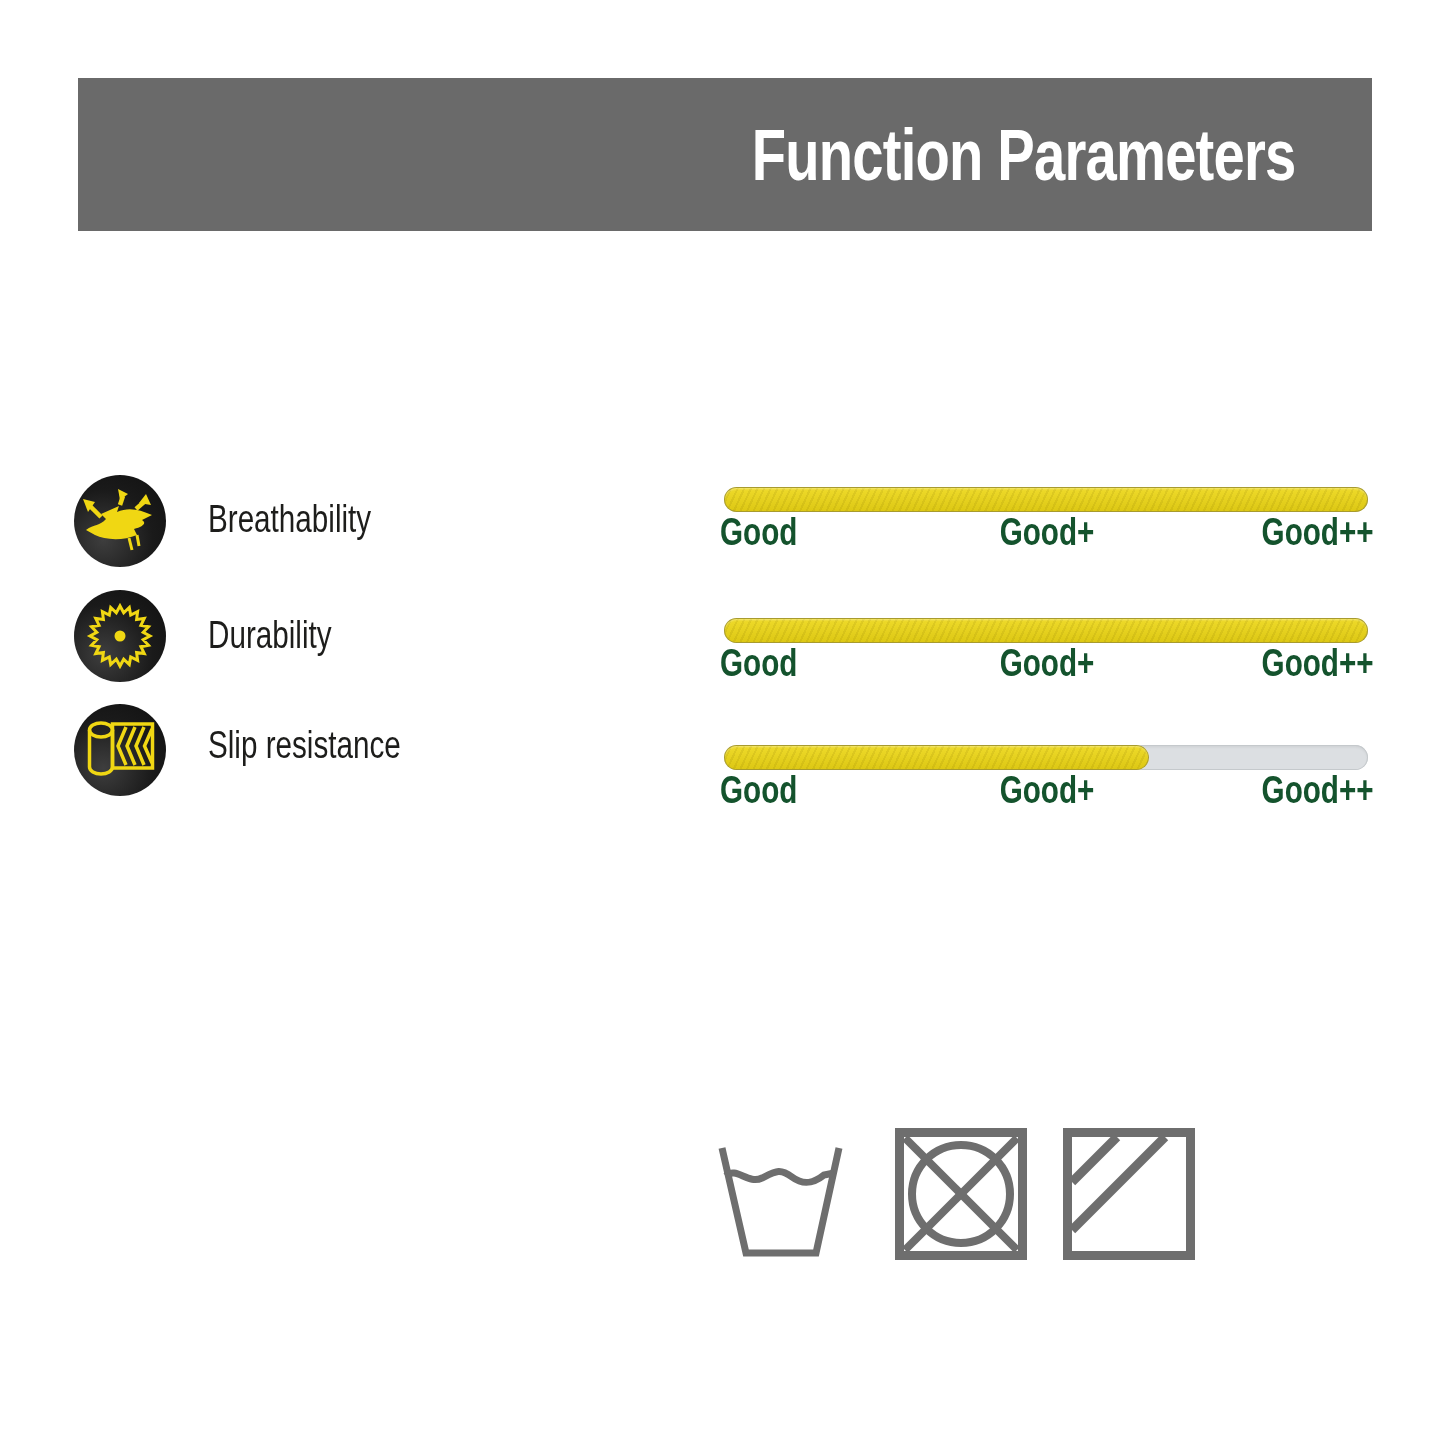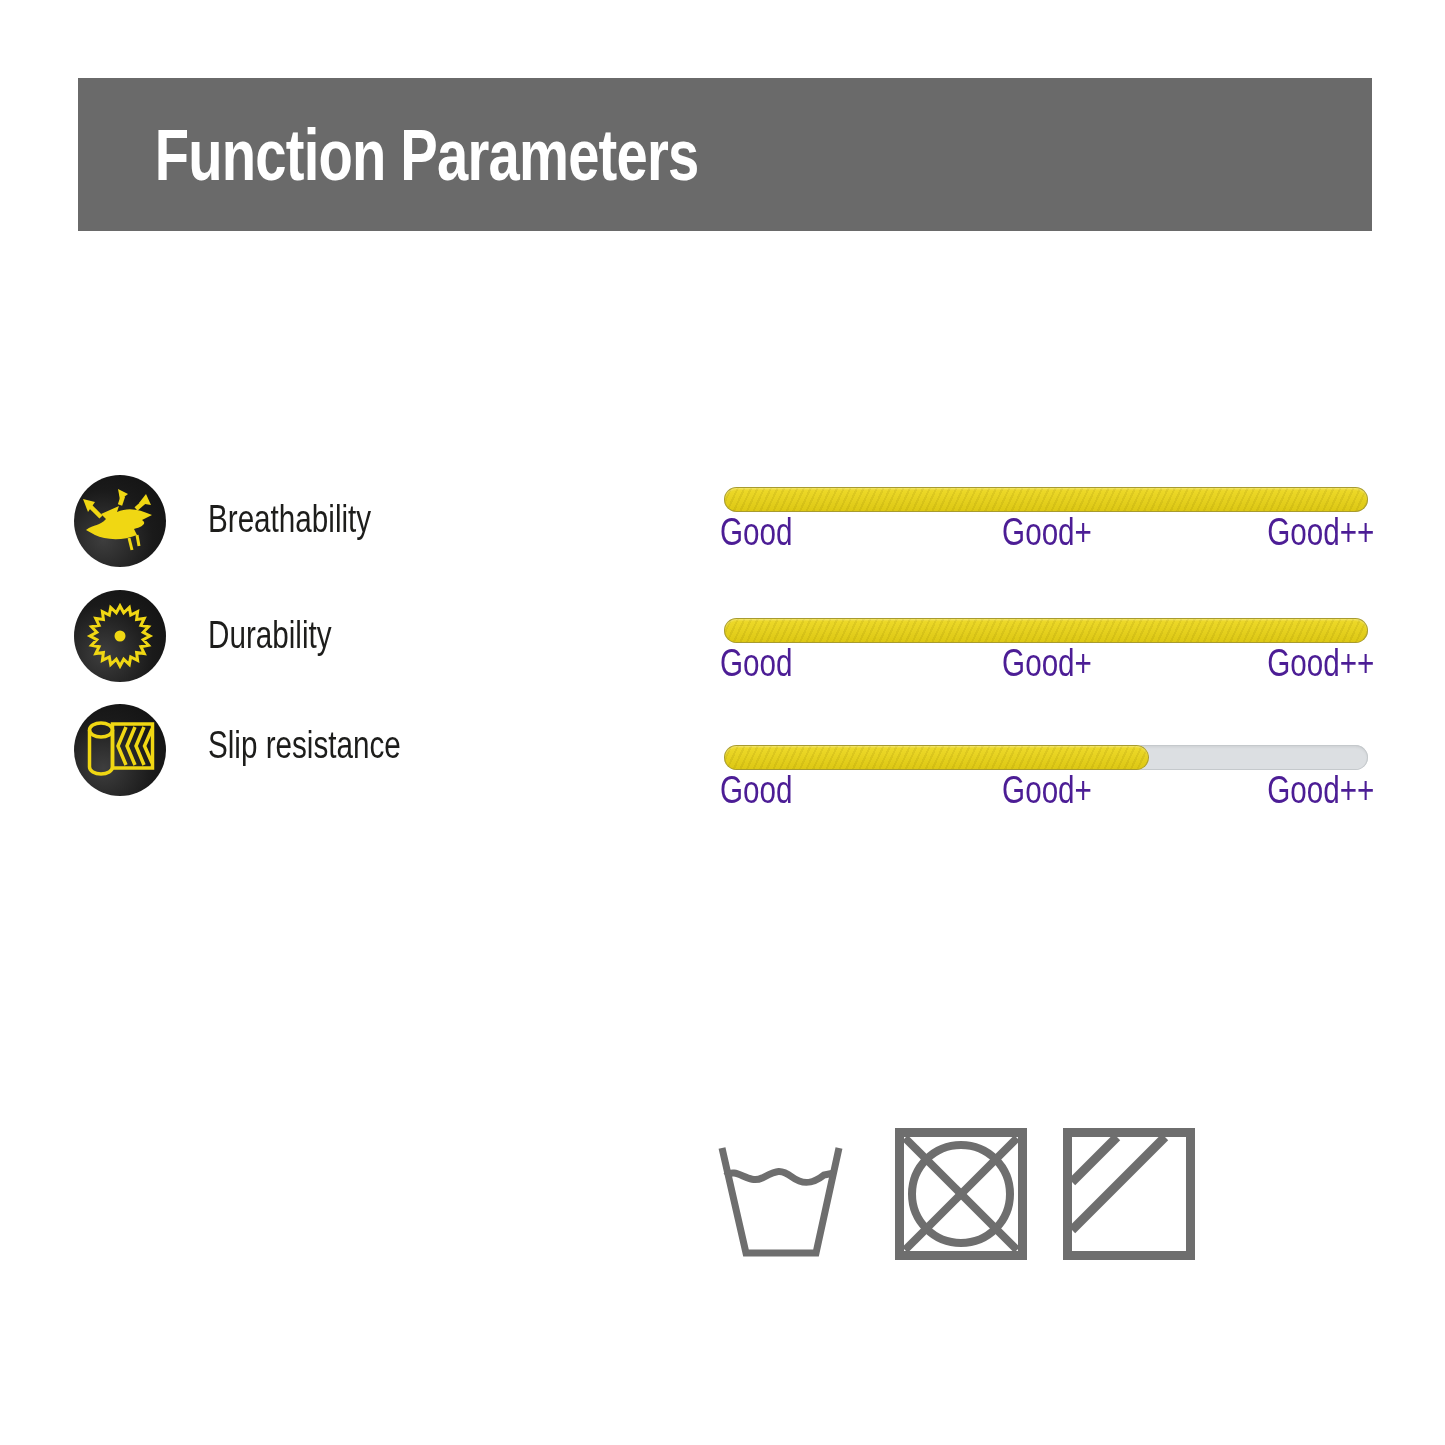--- a/index.html
+++ b/index.html
@@ -2,41 +2,41 @@
 <html><head>
 <meta charset="utf-8">
 <style>
   html,body{margin:0;padding:0;background:#ffffff;}
   .canvas{
     position:relative;width:1445px;height:1445px;background:#ffffff;overflow:hidden;
     font-family:"Liberation Sans",sans-serif;color:#1d1d1b;
   }
   
   .banner{position:absolute;left:78px;top:78px;width:1294px;height:153px;background:#6a6a6a;
-    display:flex;align-items:center;justify-content:flex-start;}
+    display:flex;align-items:center;justify-content:flex-end;}
   .banner-title{color:#ffffff;font-size:72px;font-weight:700;white-space:nowrap;
     transform:scaleX(.78);letter-spacing:-1px;}
   
   .icon-circle{position:absolute;left:74px;width:92px;height:92px;border-radius:50%;
     background:radial-gradient(circle at 32% 70%, #3e3e3e 0%, #1a1a1a 55%, #101010 100%);}
   .icon-circle svg{position:absolute;inset:0;}
   .c1{top:475px}.c2{top:590px}.c3{top:704px}
   .param-label{position:absolute;left:208px;font-size:38px;line-height:44px;font-weight:400;
     color:#1d1d1b;transform:scaleX(.78);transform-origin:0 50%;white-space:nowrap;}
   .l1{top:497px}.l2{top:613px}.l3{top:723px}
   .bar{position:absolute;left:724px;width:644px;height:25px;border-radius:13px;background:#dcdfe2;
     box-shadow:inset 0 0 0 1px #c5c9cc, inset 0 2px 3px rgba(0,0,0,.07);}
   .b1{top:487px}.b2{top:618px}.b3{top:745px}
   .bar-fill{position:absolute;top:0;left:0;height:100%;border-radius:13px;
     background:
       repeating-linear-gradient(115deg, rgba(122,104,0,.12) 0 2px, rgba(0,0,0,0) 2px 6px),
       linear-gradient(#efdb2b,#dcc713);
     box-shadow:inset 0 0 0 1px #a89b2e, inset 0 2px 2px rgba(255,255,255,.35);}
-  .scale-row{position:absolute;left:720px;width:654px;height:40px;font-size:38px;font-weight:400;
-    color:#4c1d95;}
+  .scale-row{position:absolute;left:720px;width:654px;height:40px;font-size:38px;font-weight:700;
+    color:#14532d;}
   .s1{top:512px}.s2{top:643px}.s3{top:770px}
   .scale-row span{position:absolute;top:0;line-height:40px;white-space:nowrap;}
   .s-left{left:0;transform:scaleX(.78);transform-origin:0 0;}
   .s-mid{left:0;right:0;text-align:center;transform:scaleX(.78);}
   .s-right{right:0;transform:scaleX(.78);transform-origin:100% 0;}
   
   .care{position:absolute;}
   .care1{left:712px;top:1144px;width:138px;height:114px;}
   .care2{left:895px;top:1128px;width:132px;height:132px;}
   .care3{left:1063px;top:1128px;width:132px;height:132px;}

